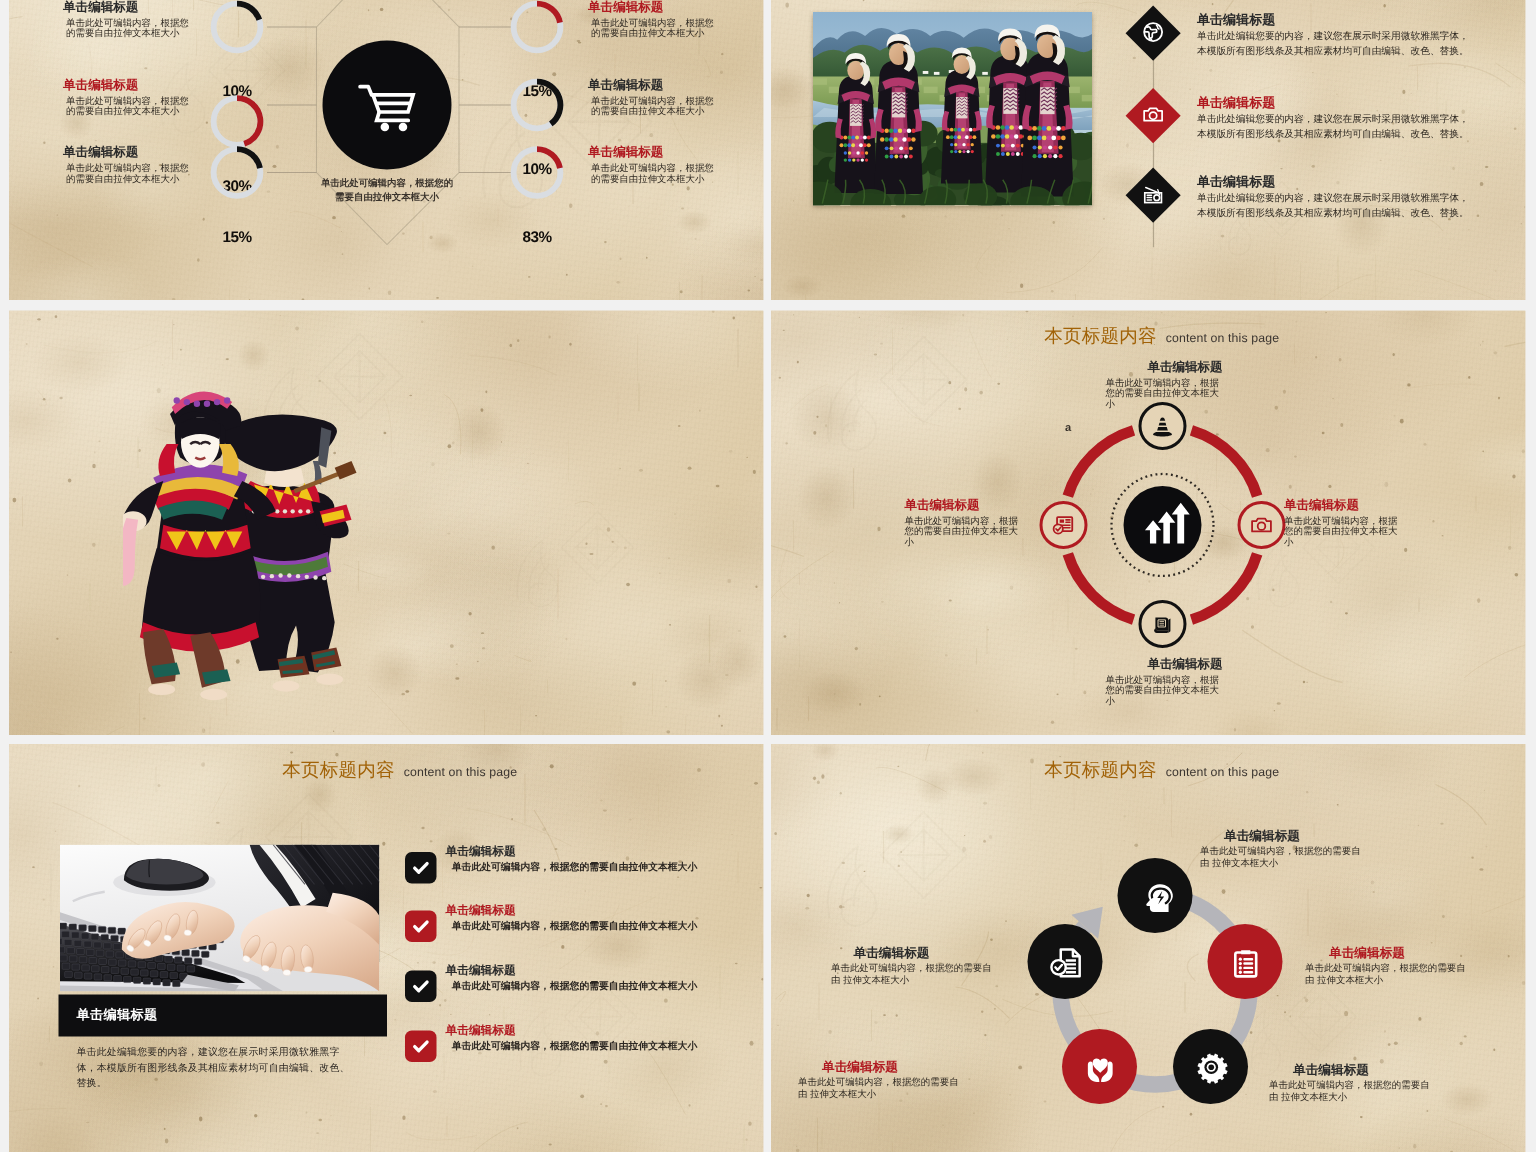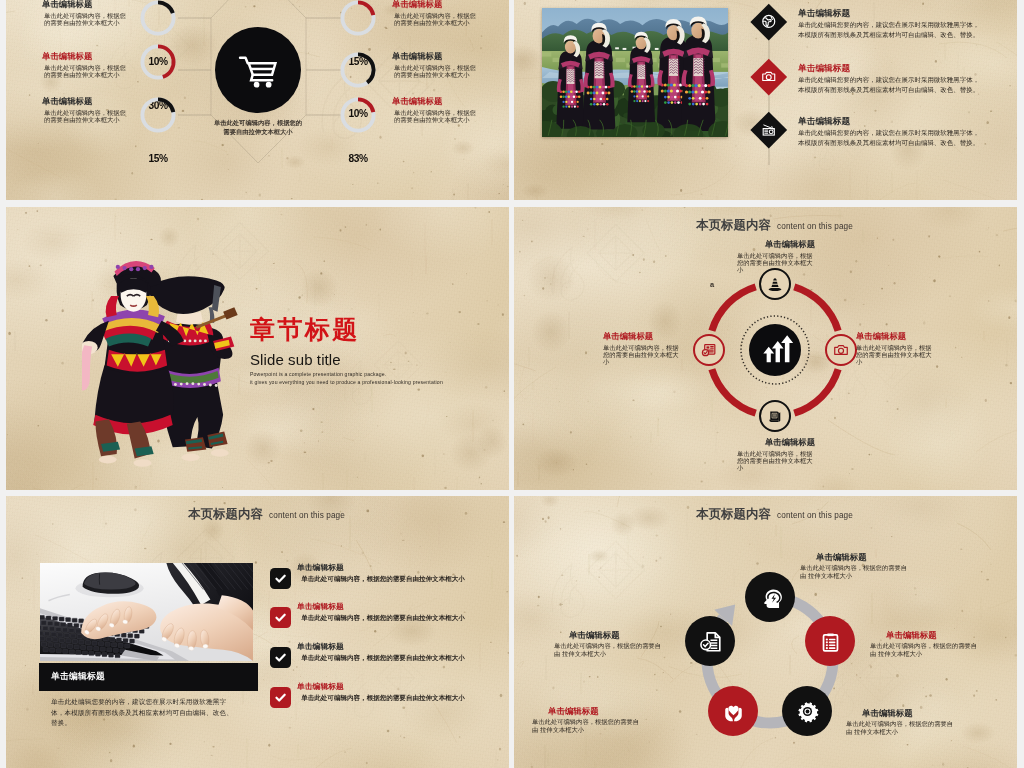--- a/index.html
+++ b/index.html
@@ -62,21 +62,21 @@
 
   
   .s3-art { position:absolute; left:76px; top:51px; transform:scale(1.12); transform-origin:left top; }
   .s3-txt { position:absolute; left:244px; top:109px; width:258px; }
   .s3-title { font-size:25px; font-weight:700; color:#d21317; letter-spacing:2.4px; line-height:27px; }
   .s3-sub { font-size:15px; color:#171512; margin-top:9px; letter-spacing:.1px; line-height:16px; font-weight:400; }
   .s3-desc { font-size:5.1px; line-height:7.5px; color:#2f2a24; margin-top:3px; letter-spacing:.18px; font-weight:500; }
 
   
   .pghead { position:absolute; left:9px; top:8px; width:503px; text-align:center; }
-  .pghead-cn { font-size:12.4px; font-weight:700; color:#404040; letter-spacing:.1px;margin-top:39px; }
+  .pghead-cn { font-size:12.4px; font-weight:400; color:#a16207; letter-spacing:.1px;margin-top:39px; }
   .pghead-en { font-size:8.2px; color:#3b3530; margin-left:6px; letter-spacing:.1px; }
 
   
   .s4-ring { position:absolute; left:0; top:0; }
   .s4-center { position:absolute; width:52px; height:52px; border-radius:50%;
      background:#0c0c0e; display:flex; align-items:center; justify-content:center; }
   .s4-node { position:absolute; width:32px; height:32px; border-radius:50%; border:2.4px solid #111;
      background:#e5d4b6; display:flex; align-items:center; justify-content:center; }
   .s4-txt { position:absolute; }
   .s4-top .s4-title, .s4-bottom .s4-title { text-align:right; }
@@ -348,21 +348,21 @@
           </div>
           <div class="s1-cap" style="">单击此处可编辑内容，根据您的<br>需要自由拉伸文本框大小</div>
           <div class="s1-donut" style="left:133px;top:82px"><svg width="38" height="38" viewBox="0 0 38 38">
               <circle cx="19" cy="19" r="15.6" fill="none" stroke="#d9dde2" stroke-width="3.9"></circle>
               <path d="M 19.00 3.40 A 15.60 15.60 0 0 1 33.84 14.18" fill="none" stroke="#111111" stroke-width="3.9" stroke-linecap="butt"></path>
             </svg><span class="s1-pct">10%</span></div>
           <div class="s1-txt" style="left:32px;width:104px;text-align:left;top:82px">
             <div class="s1-title" style="color:#2b2b2b">单击编辑标题</div>
             <div class="s1-body" style="">单击此处可编辑内容，根据您<br>的需要自由拉伸文本框大小</div>
           </div>
-          <div class="s1-donut" style="left:133px;top:126px"><svg width="38" height="38" viewBox="0 0 38 38">
+          <div class="s1-donut" style="left:133px;top:145px"><svg width="38" height="38" viewBox="0 0 38 38">
               <circle cx="19" cy="19" r="15.6" fill="none" stroke="#d9dde2" stroke-width="3.9"></circle>
               <path d="M 19.00 3.40 A 15.60 15.60 0 0 1 23.82 33.84" fill="none" stroke="#b01a21" stroke-width="3.9" stroke-linecap="butt"></path>
             </svg><span class="s1-pct">30%</span></div>
           <div class="s1-txt" style="left:32px;width:104px;text-align:left;top:134px">
             <div class="s1-title" style="color:#b01a21">单击编辑标题</div>
             <div class="s1-body" style="">单击此处可编辑内容，根据您<br>的需要自由拉伸文本框大小</div>
           </div>
           <div class="s1-donut" style="left:133px;top:179px"><svg width="38" height="38" viewBox="0 0 38 38">
               <circle cx="19" cy="19" r="15.6" fill="none" stroke="#d9dde2" stroke-width="3.9"></circle>
               <path d="M 19.00 3.40 A 15.60 15.60 0 0 1 34.32 16.08" fill="none" stroke="#111111" stroke-width="3.9" stroke-linecap="butt"></path>
@@ -1353,25 +1353,20 @@
                 <path d="M71 56 q16 7 20 18 l-11 5 q-5-11-14-14 z" fill="#16121a"></path>
                 <path d="M2 78 q-6 16-5 33 q-2 9 5 7 q5-2 5-12 q0-16 2-27 z" fill="#f3b7c4"></path>
                 <path d="M24 144 q9 17 7 31 l-14 2 q-5-18-5-31 z" fill="#6e3a2a"></path>
                 <path d="M52 146 q9 15 9 29 l-14 4 q-4-18-7-31 z" fill="#6e3a2a"></path>
                 <path d="M17 166 l15-2 l2 7 l-15 2 z" fill="#1b6053"></path>
                 <path d="M47 170 l15-2 l2 7 l-15 2 z" fill="#1b6053"></path>
                 <ellipse cx="23" cy="180" rx="8" ry="3.4" fill="#f0dcc6"></ellipse>
                 <ellipse cx="54" cy="183" rx="8" ry="3.4" fill="#f0dcc6"></ellipse>
               </g>
             </svg></div>
-          <div class="s3-txt">
-            <div class="s3-title">章节标题</div>
-            <div class="s3-sub">Slide sub title</div>
-            <div class="s3-desc"><span>Powerpoint is a complete  presentation  graphic package.</span><br><span>it gives you everything  you need to produce a professional-looking  presentation</span></div>
-          </div>
         </div>
       </div>
       <div class="cell r1 c1">
         <div class="slide s4">
           <div class="paper"></div>
           <svg width="503" height="283" viewBox="0 0 503 283" class="stains">
             <defs>
               <radialGradient id="sg44">
                 <stop offset="0%" stop-color="#a1824f" stop-opacity=".12"></stop>
                 <stop offset="55%" stop-color="#a1824f" stop-opacity=".05"></stop>

